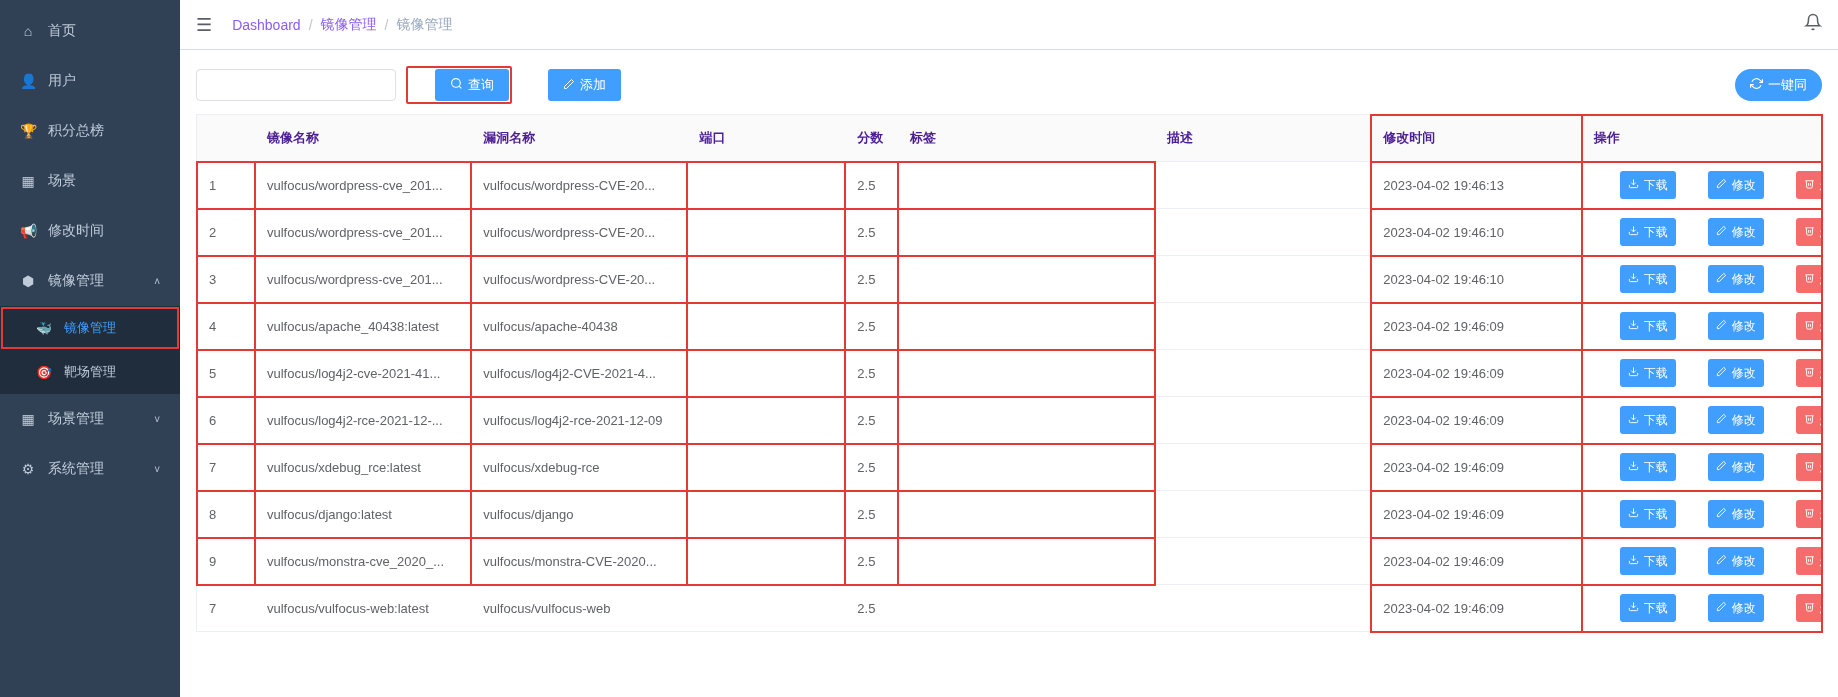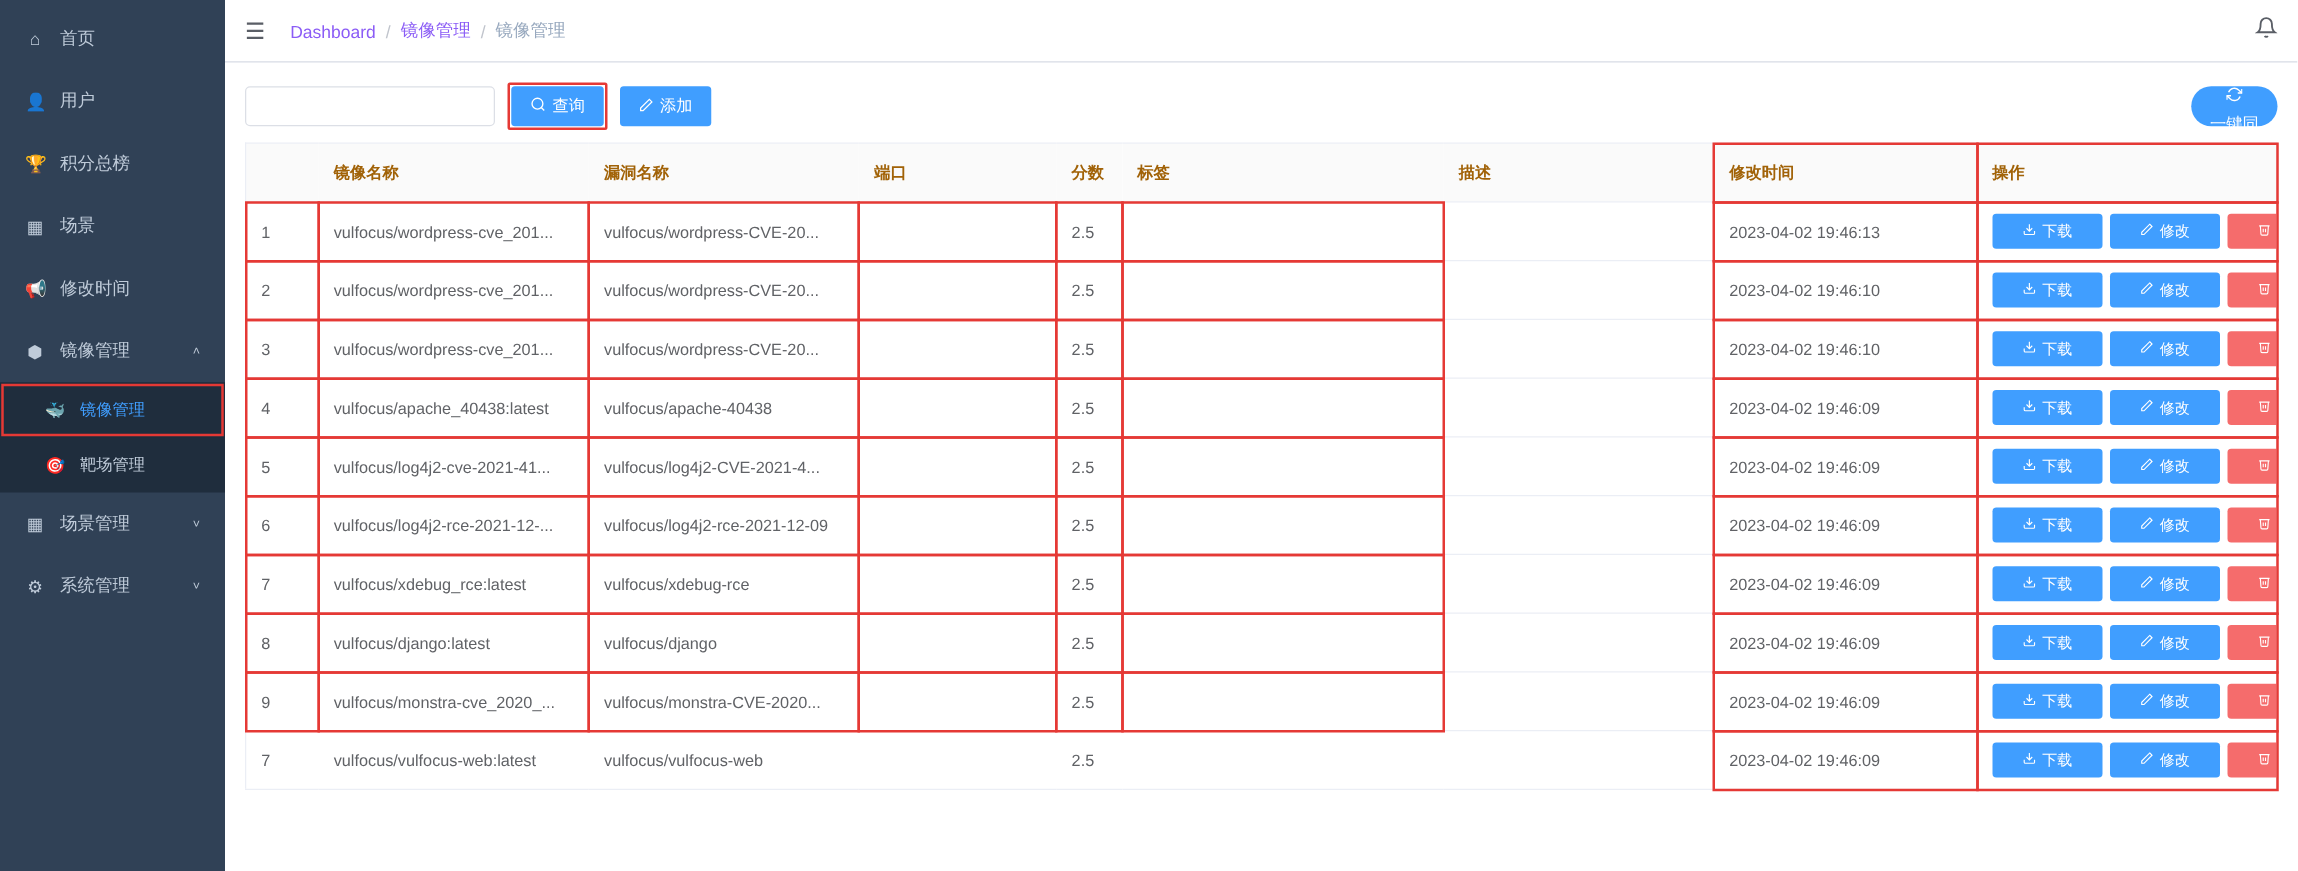--- a/index.html
+++ b/index.html
@@ -155,32 +155,32 @@
   height: 32px;
   border: none;
   border-radius: 3px;
   padding: 0 15px;
   font-size: 13px;
   color: #fff;
   cursor: pointer;
   display: inline-flex;
   align-items: center;
   gap: 5px;
+  margin-left: 26px;
 }
 .btn-primary { background: #409eff; }
 .btn-danger { background: #f56c6c; }
 .btn-small {
   height: 28px;
-  padding: 0 24px;
+  padding: 0 8px;
   font-size: 12px;
 }
 .btn-sync {
   margin-left: auto;
   border-radius: 16px;
-  flex-direction: column;
 }
 .table {
   width: 100%;
   border-collapse: collapse;
   border: 1px solid #ebeef5;
   table-layout: fixed;
 }
 .table th, .table td {
   border-bottom: 1px solid #ebeef5;
   padding: 0 12px;
@@ -188,21 +188,21 @@
   font-size: 13px;
   color: #606266;
   height: 47px;
   overflow: hidden;
   text-overflow: ellipsis;
   white-space: nowrap;
 }
 .table th {
   background: #fafafa;
   font-weight: 600;
-  color: #a16207;
+  color: #4c1d95;
 }
 .col-idx { width: 50px; }
 .col-name { width: 185px; }
 .col-vuln { width: 185px; }
 .col-port { width: 135px; }
 .col-score { width: 45px; }
 .col-tag { width: 220px; }
 .col-desc { width: 185px; }
 .col-time { width: 180px; }
 .col-op { width: 205px; }

